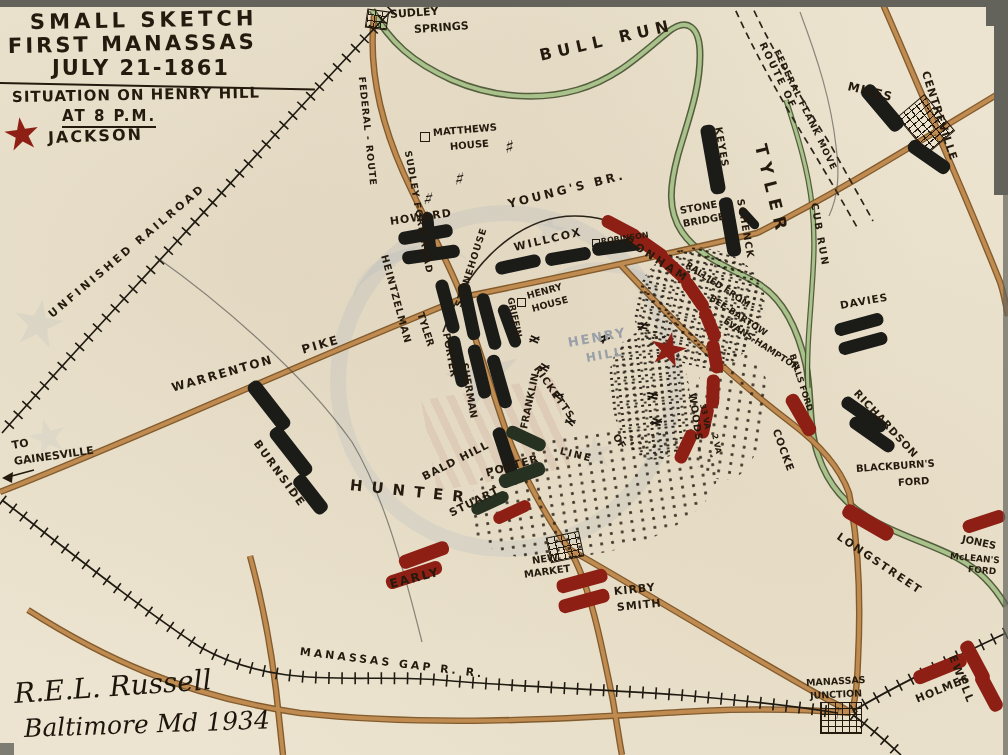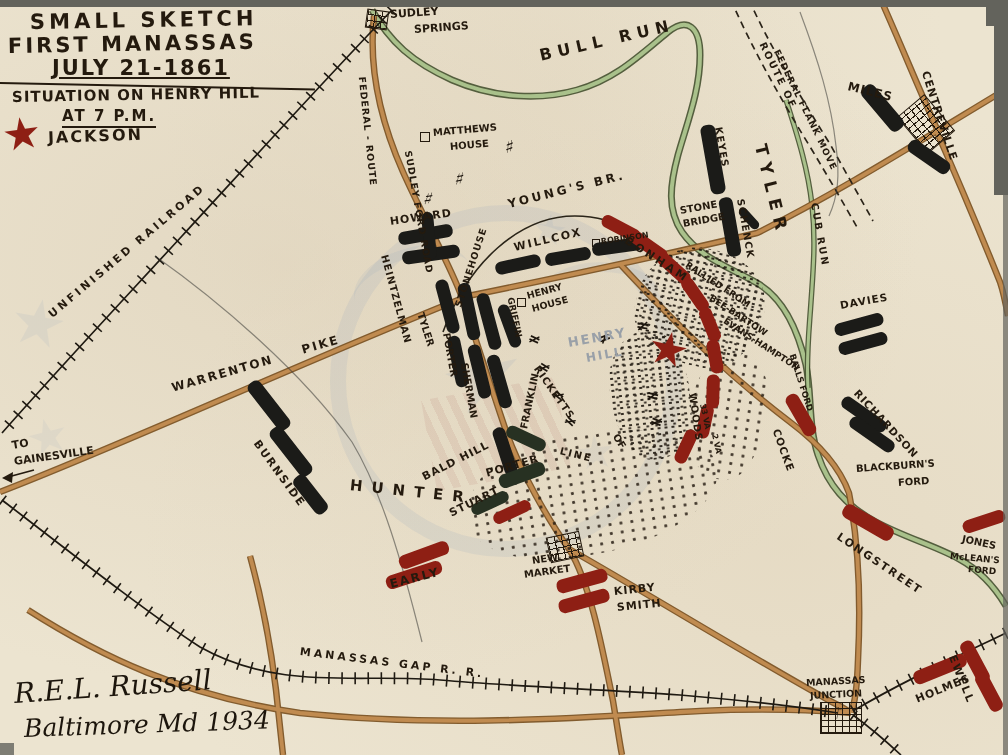--- a/index.html
+++ b/index.html
@@ -113,24 +113,24 @@
     </g>
   </svg>
 
   <div class="woods" style="left:468px;top:432px;width:252px;height:122px;transform:rotate(-8deg);border-radius:45% 55% 60% 40%/55% 45% 60% 40%;"></div>
   <div class="woods" style="left:688px;top:350px;width:78px;height:130px;transform:rotate(8deg);border-radius:50% 50% 45% 55%/60% 40% 55% 45%;"></div>
   <div class="scrib" style="left:636px;top:248px;width:128px;height:118px;transform:rotate(12deg);border-radius:50% 50% 40% 60%/55% 45% 60% 40%;"></div>
   <div class="scrib" style="left:610px;top:330px;width:80px;height:130px;transform:rotate(-6deg);border-radius:55% 45% 50% 50%/45% 55% 40% 60%;"></div>
 
   <span class="lbl" style="left:30px;top:12px;font-size:21px;letter-spacing:4px;transform:rotate(-1deg);">SMALL SKETCH</span>
   <span class="lbl" style="left:8px;top:36px;font-size:21px;letter-spacing:3px;transform:rotate(-1deg);">FIRST MANASSAS</span>
-  <span class="lbl" style="left:52px;top:58px;font-size:21px;letter-spacing:2px;text-decoration:underline;">JULY 21-1861</span>
+  <span class="lbl" style="left:52px;top:58px;font-size:21px;letter-spacing:2px;">JULY 21-1861</span>
   <div class="rule" style="left:0px;top:82px;width:315px;transform:rotate(1.2deg);"></div>
   <span class="lbl" style="left:12px;top:90px;font-size:15px;letter-spacing:1px;transform:rotate(-1deg);">SITUATION ON HENRY HILL</span>
-  <span class="lbl" style="left:62px;top:109px;font-size:15px;letter-spacing:2px;border-bottom:2px solid #241a0e;padding-bottom:2px;">AT 7 P.M.</span>
+  <span class="lbl" style="left:62px;top:109px;font-size:15px;letter-spacing:2px;border-bottom:2px solid #241a0e;padding-bottom:2px;">AT 8 P.M.</span>
   <span class="star" style="left:2px;top:112px;font-size:44px;transform:rotate(-8deg);">★</span>
   <span class="lbl" style="left:48px;top:130px;font-size:16px;letter-spacing:2px;transform:rotate(-2deg);">JACKSON</span>
 
   <div class="town" style="left:366px;top:10px;width:20px;height:17px;transform:rotate(8deg);"></div>
   <span class="lbl" style="left:390px;top:9px;font-size:11px;transform:rotate(-4deg);">SUDLEY</span>
   <span class="lbl" style="left:414px;top:24px;font-size:11px;transform:rotate(-4deg);">SPRINGS</span>
   <span class="lbl" style="left:540px;top:48px;font-size:16px;letter-spacing:6px;transform:rotate(-13deg);">BULL RUN</span>
   <span class="lbl" style="left:814px;top:198px;font-size:10px;letter-spacing:2px;transform:rotate(80deg);">CUB RUN</span>
   <span class="lbl" style="left:762px;top:38px;font-size:10px;letter-spacing:2px;transform:rotate(64deg);">ROUTE OF</span>
   <span class="lbl" style="left:776px;top:46px;font-size:9px;letter-spacing:1px;transform:rotate(64deg);">FEDERAL FLANK MOVE</span>

